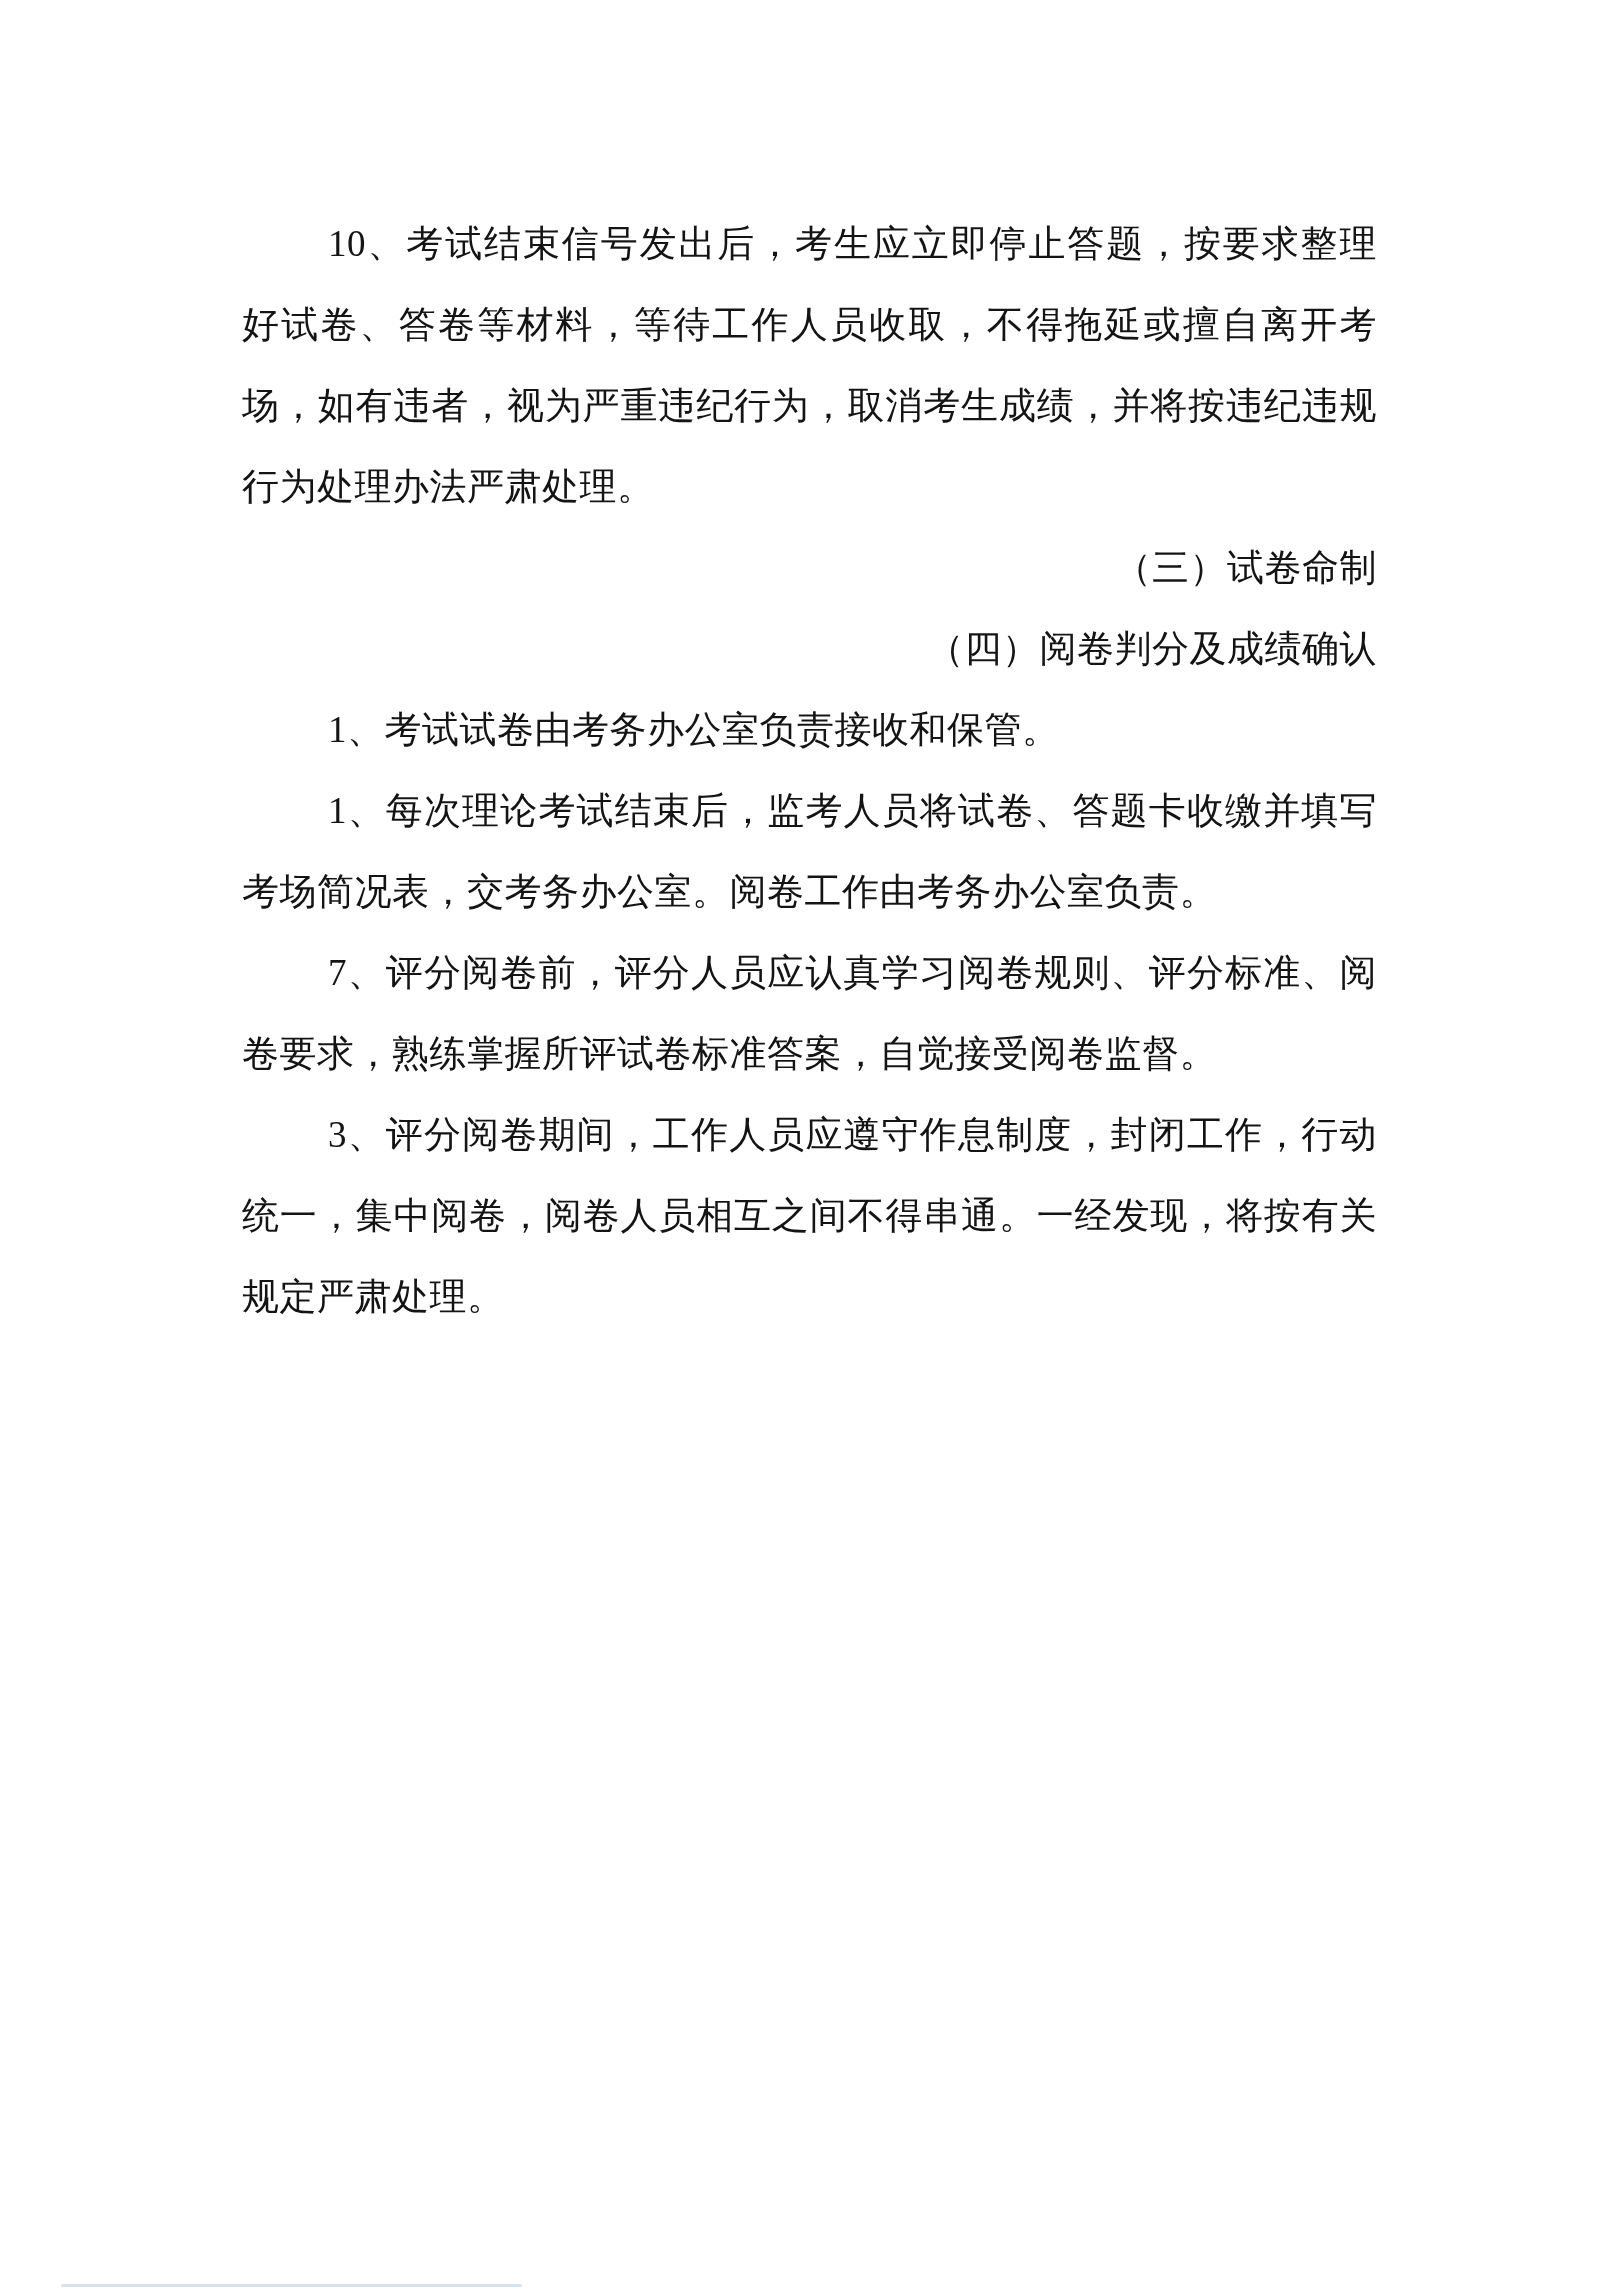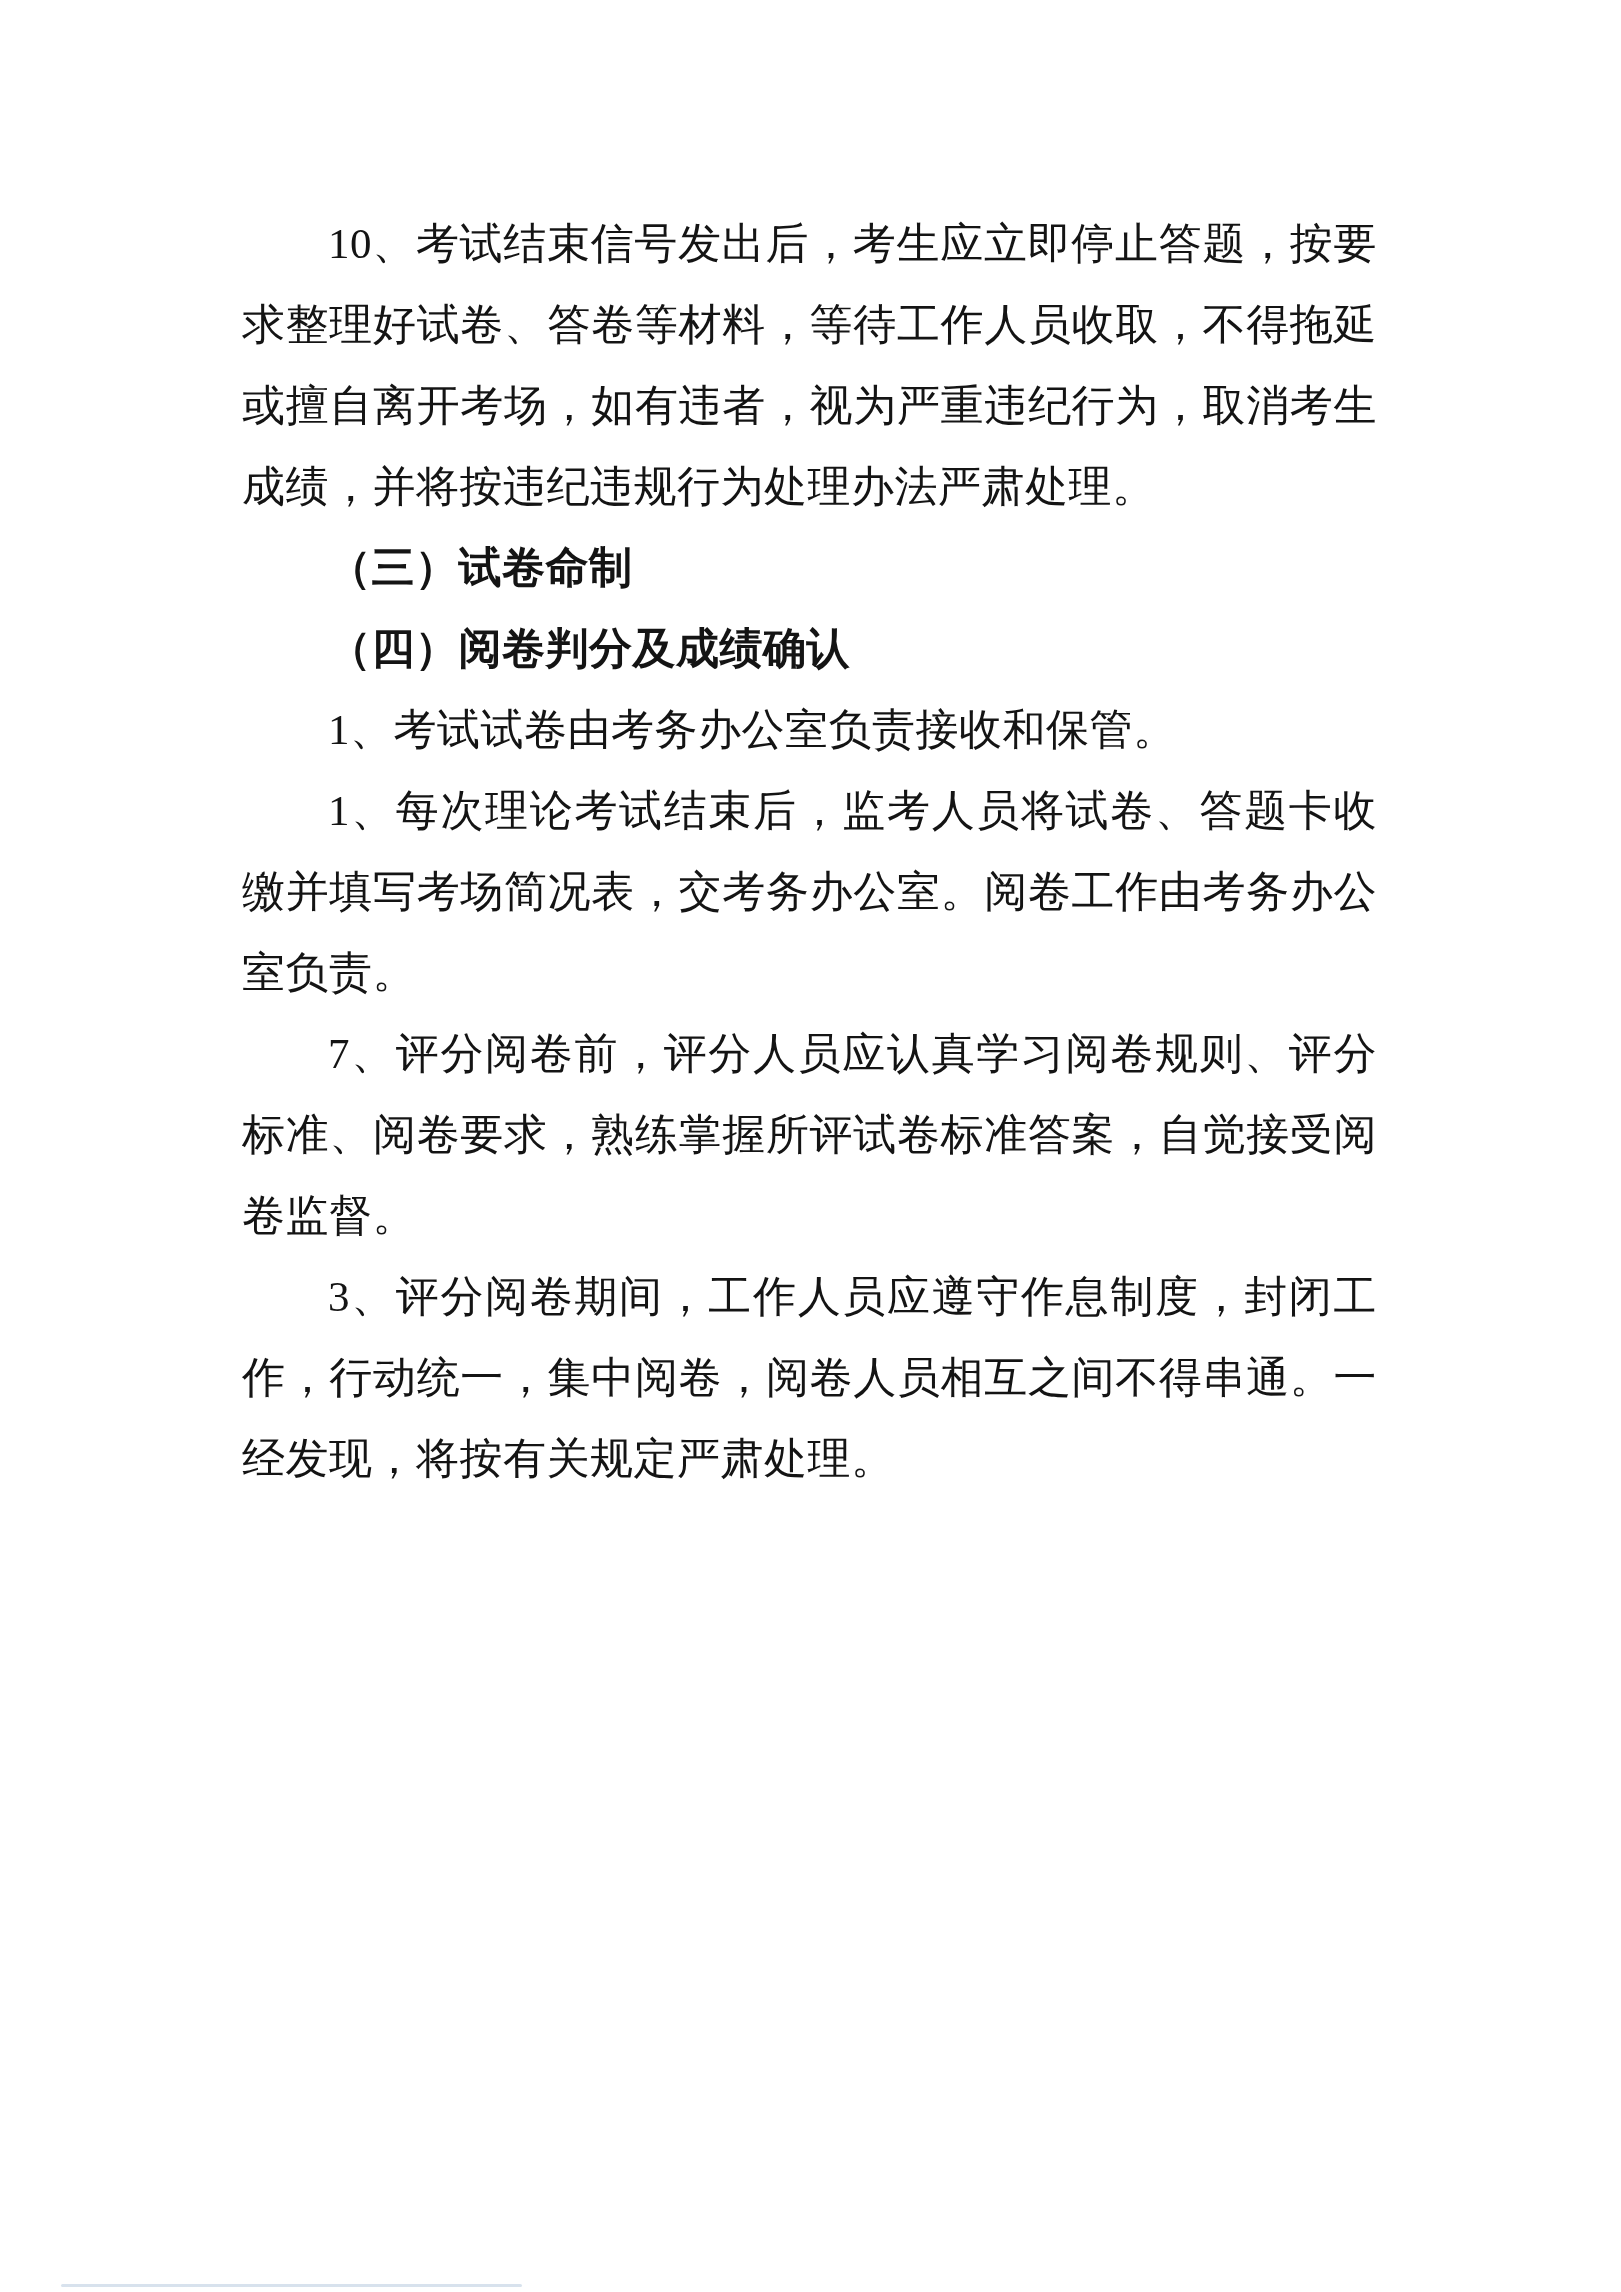--- a/index.html
+++ b/index.html
@@ -18,30 +18,30 @@
   }
   .content {
     position: absolute;
     left: 242px;
     top: 203px;
     width: 1135px;
   }
   .para, .heading {
     margin: 0;
     padding: 0;
-    font-size: 43px;
+    font-size: 37px;
     line-height: 81px;
     text-indent: 86px;
     text-align: justify;
     letter-spacing: 0.5px;
     word-break: break-all;
   }
   .heading {
-    font-weight: bold;
-    text-align: left;
+    font-weight: normal;
+    text-align: right;
   }
   .scan-artifact {
     position: absolute;
     left: 61px;
     top: 2284px;
     width: 461px;
     height: 2.9px;
     background: #c3d2e4;
     opacity: 0.65;
     border-radius: 2px;

